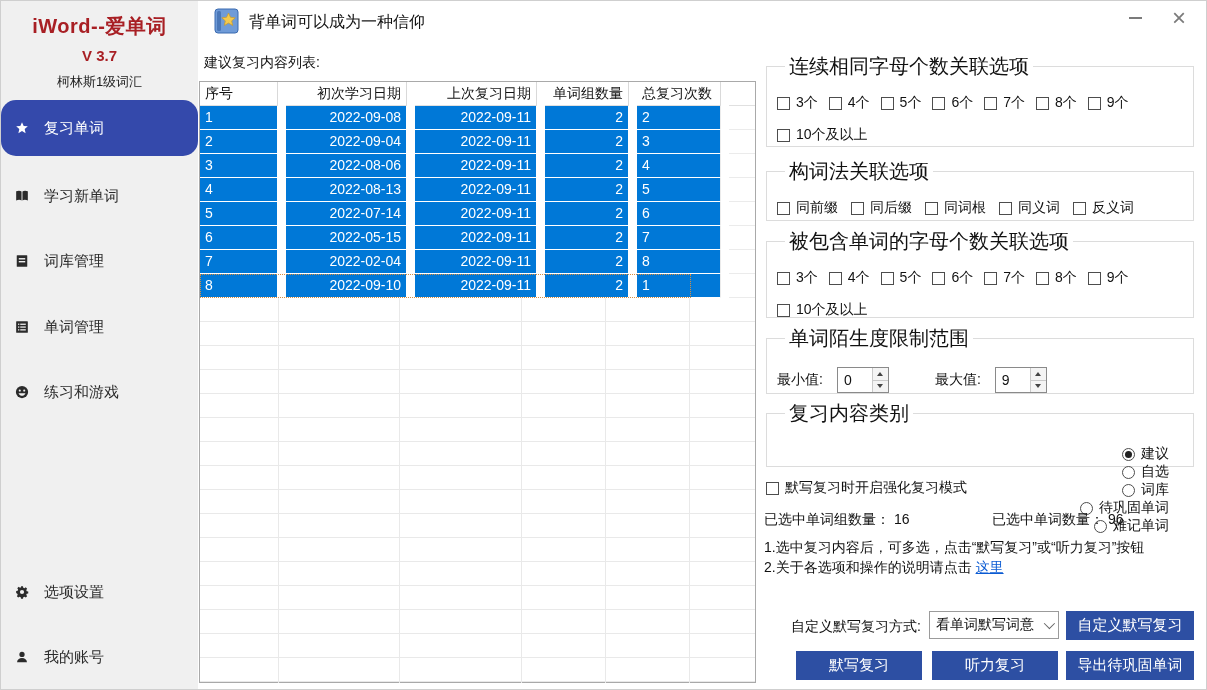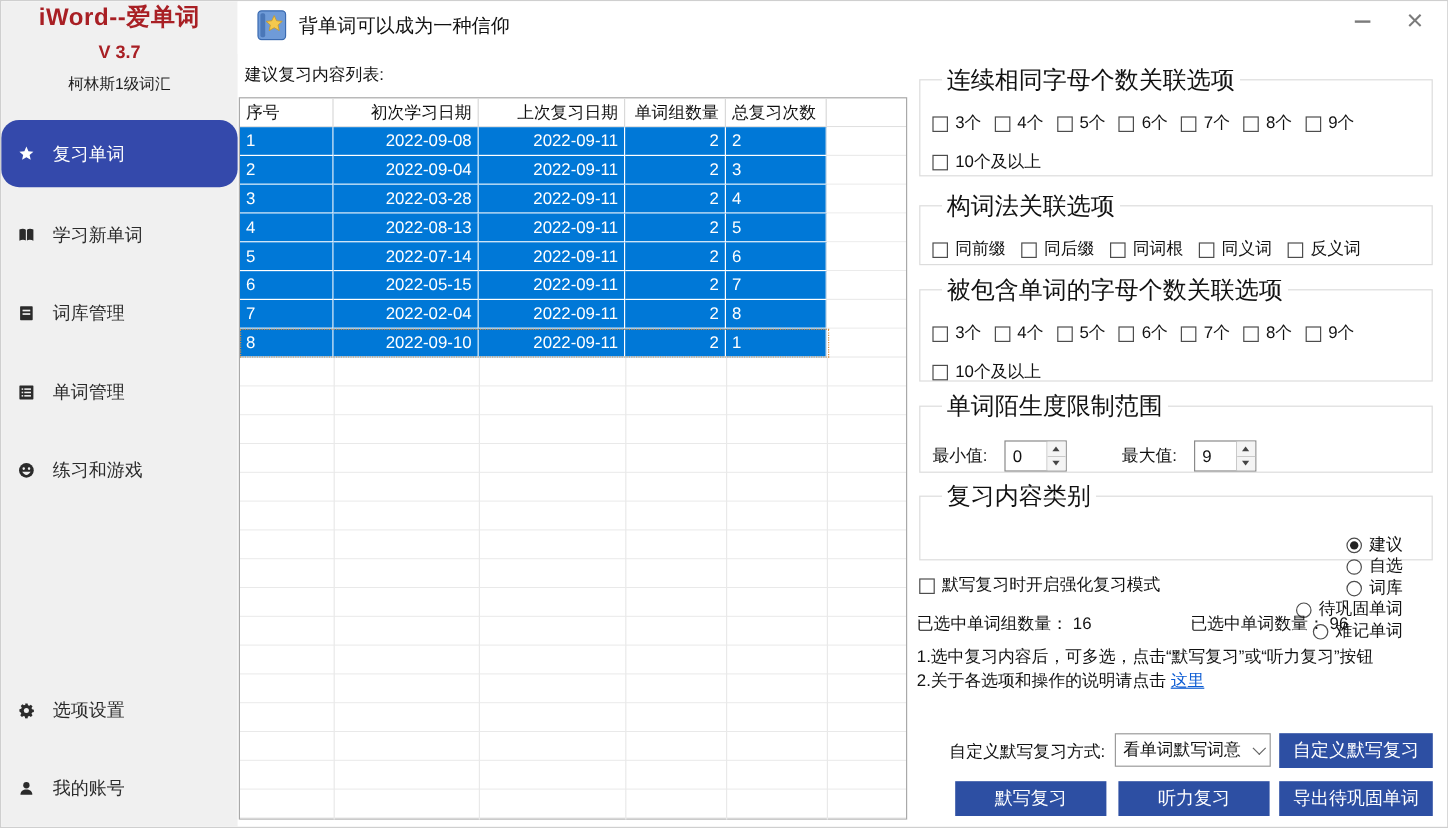--- a/index.html
+++ b/index.html
@@ -2,21 +2,21 @@
 <html><head>
 <meta charset="utf-8">
 <style>
   * { margin:0; padding:0; box-sizing:border-box; }
   html,body { width:1207px; height:690px; }
   body { font-family:"Liberation Sans","DejaVu Sans",sans-serif; background:#fff; }
   .window { position:relative; width:1207px; height:690px; background:#fff; border:1px solid #cfcfcf; overflow:hidden; }
 
   
   .sidebar { position:absolute; left:0; top:0; width:197px; height:690px; background:#f0f0f0; }
-  .brand { text-align:center; }
+  .brand { text-align:center; padding-top:12px; }
   .brand-title { font-size:20px; font-weight:bold; color:#a81f24; letter-spacing:0.5px; }
   .brand-version { font-size:15px; font-weight:bold; color:#a81f24; margin-top:7px; }
   .brand-vocab { font-size:13px; color:#1c1c1c; margin-top:9px; }
   .nav-item { position:absolute; left:0; width:197px; height:28px; display:flex; align-items:center; padding-left:14px; cursor:pointer; color:#2b2b2b; }
   .nav-item .nav-icon { width:14px; height:14px; display:inline-flex; }
   .nav-item .nav-icon svg { width:14px; height:14px; fill:#2b2b2b; }
   .nav-item .nav-label { margin-left:15px; font-size:15px; }
   .nav-item.active { top:99px; height:56px; background:#3449ab; color:#fff;border-radius:15px; }
   .nav-item.active .nav-icon svg { fill:#fff; }
 
@@ -24,21 +24,21 @@
   .topbar { position:absolute; left:197px; top:0; right:0; height:44px; background:#fff; }
   .slogan-icon { position:absolute; left:16px; top:7px; width:25px; height:26px; }
   .slogan-text { position:absolute; left:51px; top:11px; font-size:16px; color:#111; }
   .win-min { position:absolute; right:56px; top:2px; width:30px; height:30px; display:flex; align-items:center; justify-content:center; cursor:pointer; }
   .win-min i { display:block; width:13px; height:2px; background:#7b7b7b; }
   .win-close { position:absolute; right:12px; top:0px; width:30px; height:34px; font-size:24px; color:#7b7b7b; display:flex; align-items:center; justify-content:center; cursor:pointer; }
 
   
   .list-label { position:absolute; left:203px; top:53px; font-size:14px; color:#111; }
   .wtable { position:absolute; left:198px; top:80px; width:557px; height:602px; border:1px solid #a9a9a9; background:#fff; }
-  .trow, .thead { display:grid; grid-template-columns:78px 121px 122px 84px 84px 1fr; }
+  .trow, .thead { display:grid; grid-template-columns:78px 121px 122px 84px 84px 1fr;gap:8px; }
   .thead { height:24px; }
   .thead .th { font-size:14px; color:#111; line-height:23px; border-right:1px solid #d9d9d9; border-bottom:1px solid #e0e0e0; padding:0 5px; white-space:nowrap; overflow:hidden; }
   .thead .th:last-child { border-right:none; }
   .trow { height:24px; position:relative; }
   .trow .td { background:#0078d7; color:#fff; font-size:14px; line-height:23px; padding:0 5px; border-right:1px solid #fff; border-bottom:1px solid #fff; white-space:nowrap; }
   .trow .td.c4 { border-right:1px solid #ebebeb; }
   .trow .td.filler { background:#fff; border-right:none; border-bottom:1px solid #ebebeb; }
   .al { text-align:left; } .ar { text-align:right; }
   .trow.focused::after { content:""; position:absolute; left:0; top:0; bottom:0; width:489px; border:1px dotted #d78d3f; pointer-events:none; }
   .tfill { height:385px; background-image:
@@ -213,21 +213,21 @@
     <div class="trow">
       <div class="td al">2</div>
       <div class="td ar">2022-09-04</div>
       <div class="td ar">2022-09-11</div>
       <div class="td ar">2</div>
       <div class="td al c4">3</div>
       <div class="td filler"></div>
     </div>
     <div class="trow">
       <div class="td al">3</div>
-      <div class="td ar">2022-03-28</div>
+      <div class="td ar">2022-08-06</div>
       <div class="td ar">2022-09-11</div>
       <div class="td ar">2</div>
       <div class="td al c4">4</div>
       <div class="td filler"></div>
     </div>
     <div class="trow">
       <div class="td al">4</div>
       <div class="td ar">2022-08-13</div>
       <div class="td ar">2022-09-11</div>
       <div class="td ar">2</div>

